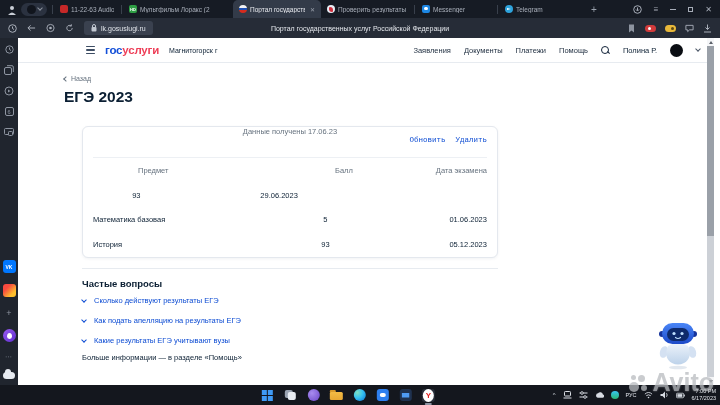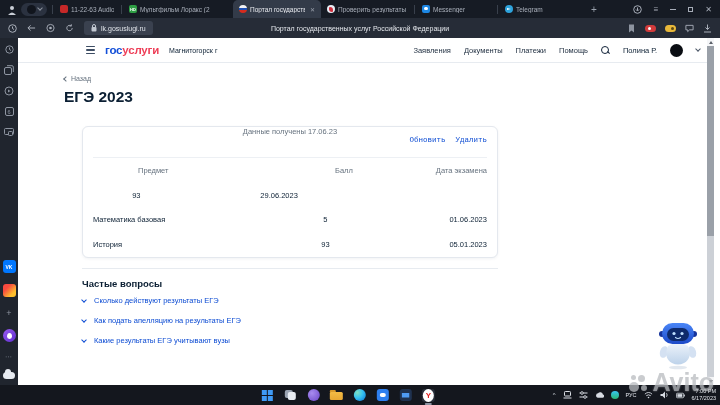--- a/index.html
+++ b/index.html
@@ -358,21 +358,21 @@
         <span class="c3">29.06.2023</span>
       </div>
       <div class="trow">
         <span class="c1">Математика базовая</span>
         <span class="c2">5</span>
         <span class="c3">01.06.2023</span>
       </div>
       <div class="trow">
         <span class="c1">История</span>
         <span class="c2">93</span>
-        <span class="c3">05.01.2023</span>
+        <span class="c3">05.12.2023</span>
       </div>
     </div>
   </div>
 
   <div class="sectiondivider"></div>
   <div class="faqtitle">Частые вопросы</div>
 
   <div class="faq">
     <div class="faqitem">
       <span class="faqchev"></span>
@@ -381,20 +381,21 @@
     <div class="faqitem">
       <span class="faqchev"></span>
       <span>Как подать апелляцию на результаты ЕГЭ</span>
     </div>
     <div class="faqitem">
       <span class="faqchev"></span>
       <span>Какие результаты ЕГЭ учитывают вузы</span>
     </div>
   </div>
 
+  <div class="moreinfo">Больше информации — в разделе «Помощь»</div>
 
   <svg class="robot" viewBox="0 0 48 50">
     <defs>
       <linearGradient id="gHead" x1="0" y1="0" x2="0" y2="1">
         <stop offset="0" stop-color="#4a86f7"></stop>
           <stop offset="1" stop-color="#1c49c8"></stop>
       </linearGradient>
       <linearGradient id="gBody" x1="0" y1="0" x2="0" y2="1">
         <stop offset="0" stop-color="#eef4fb"></stop>
           <stop offset="1" stop-color="#bdd2ea"></stop>

